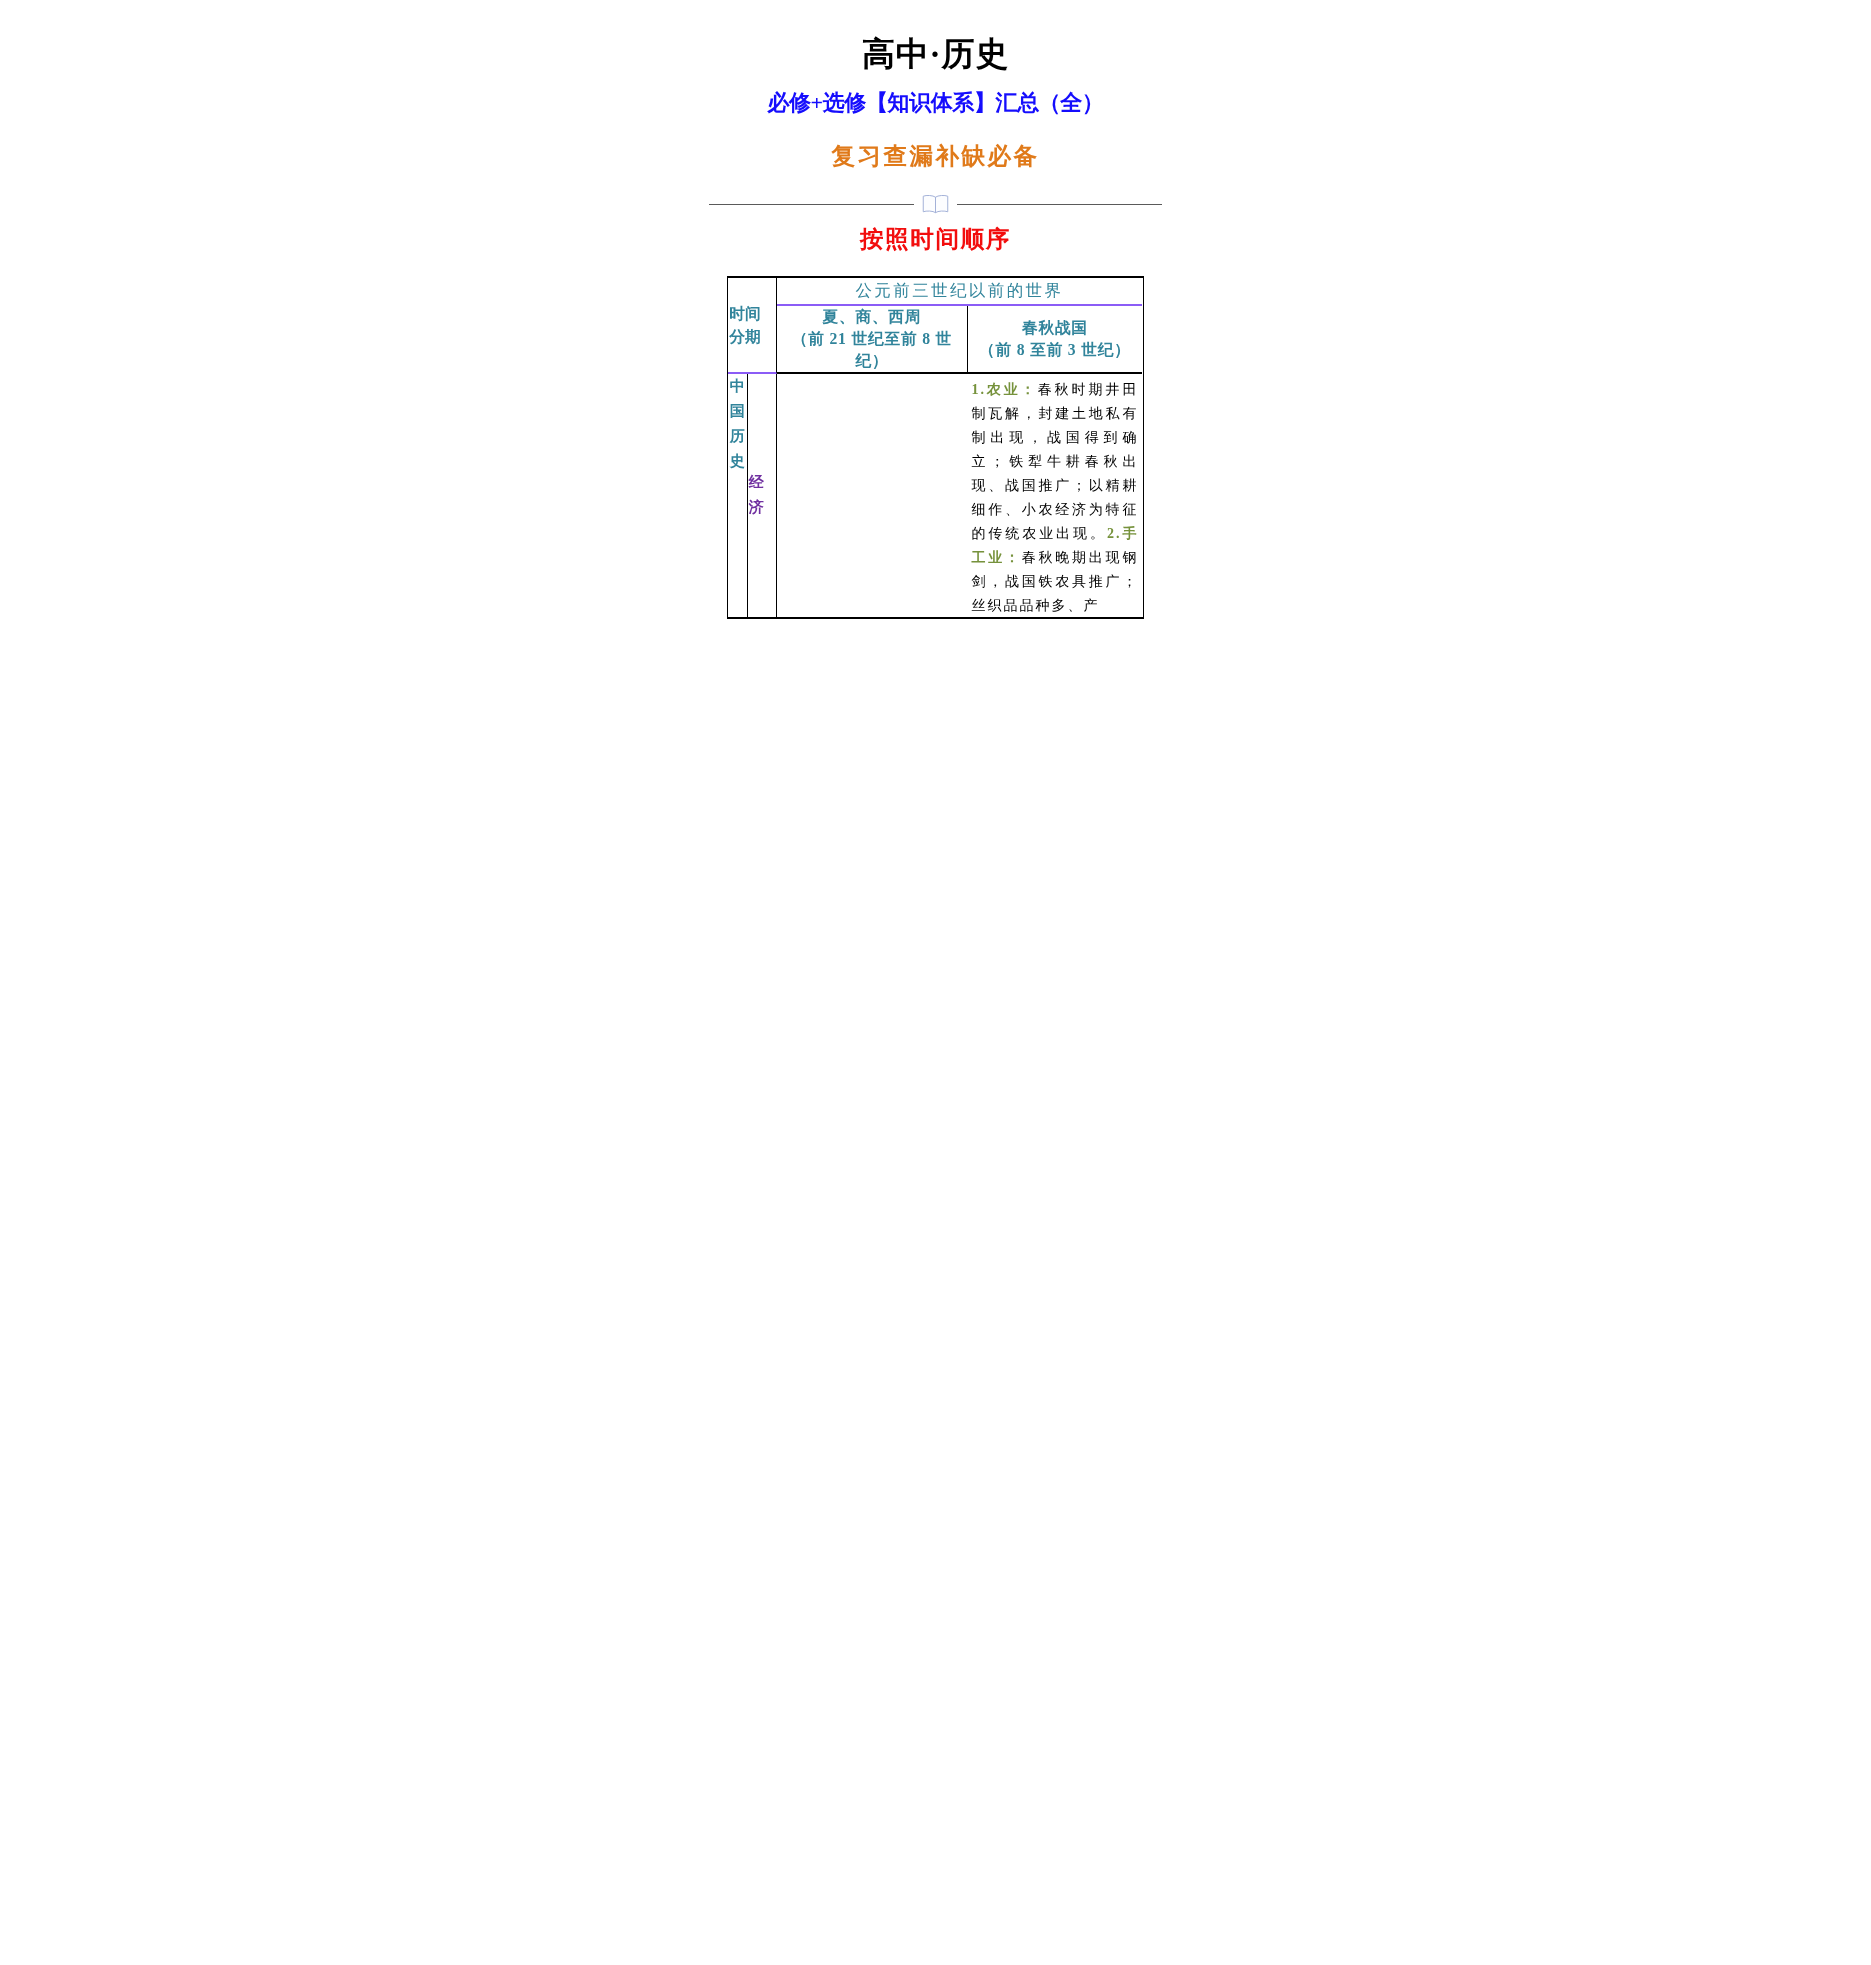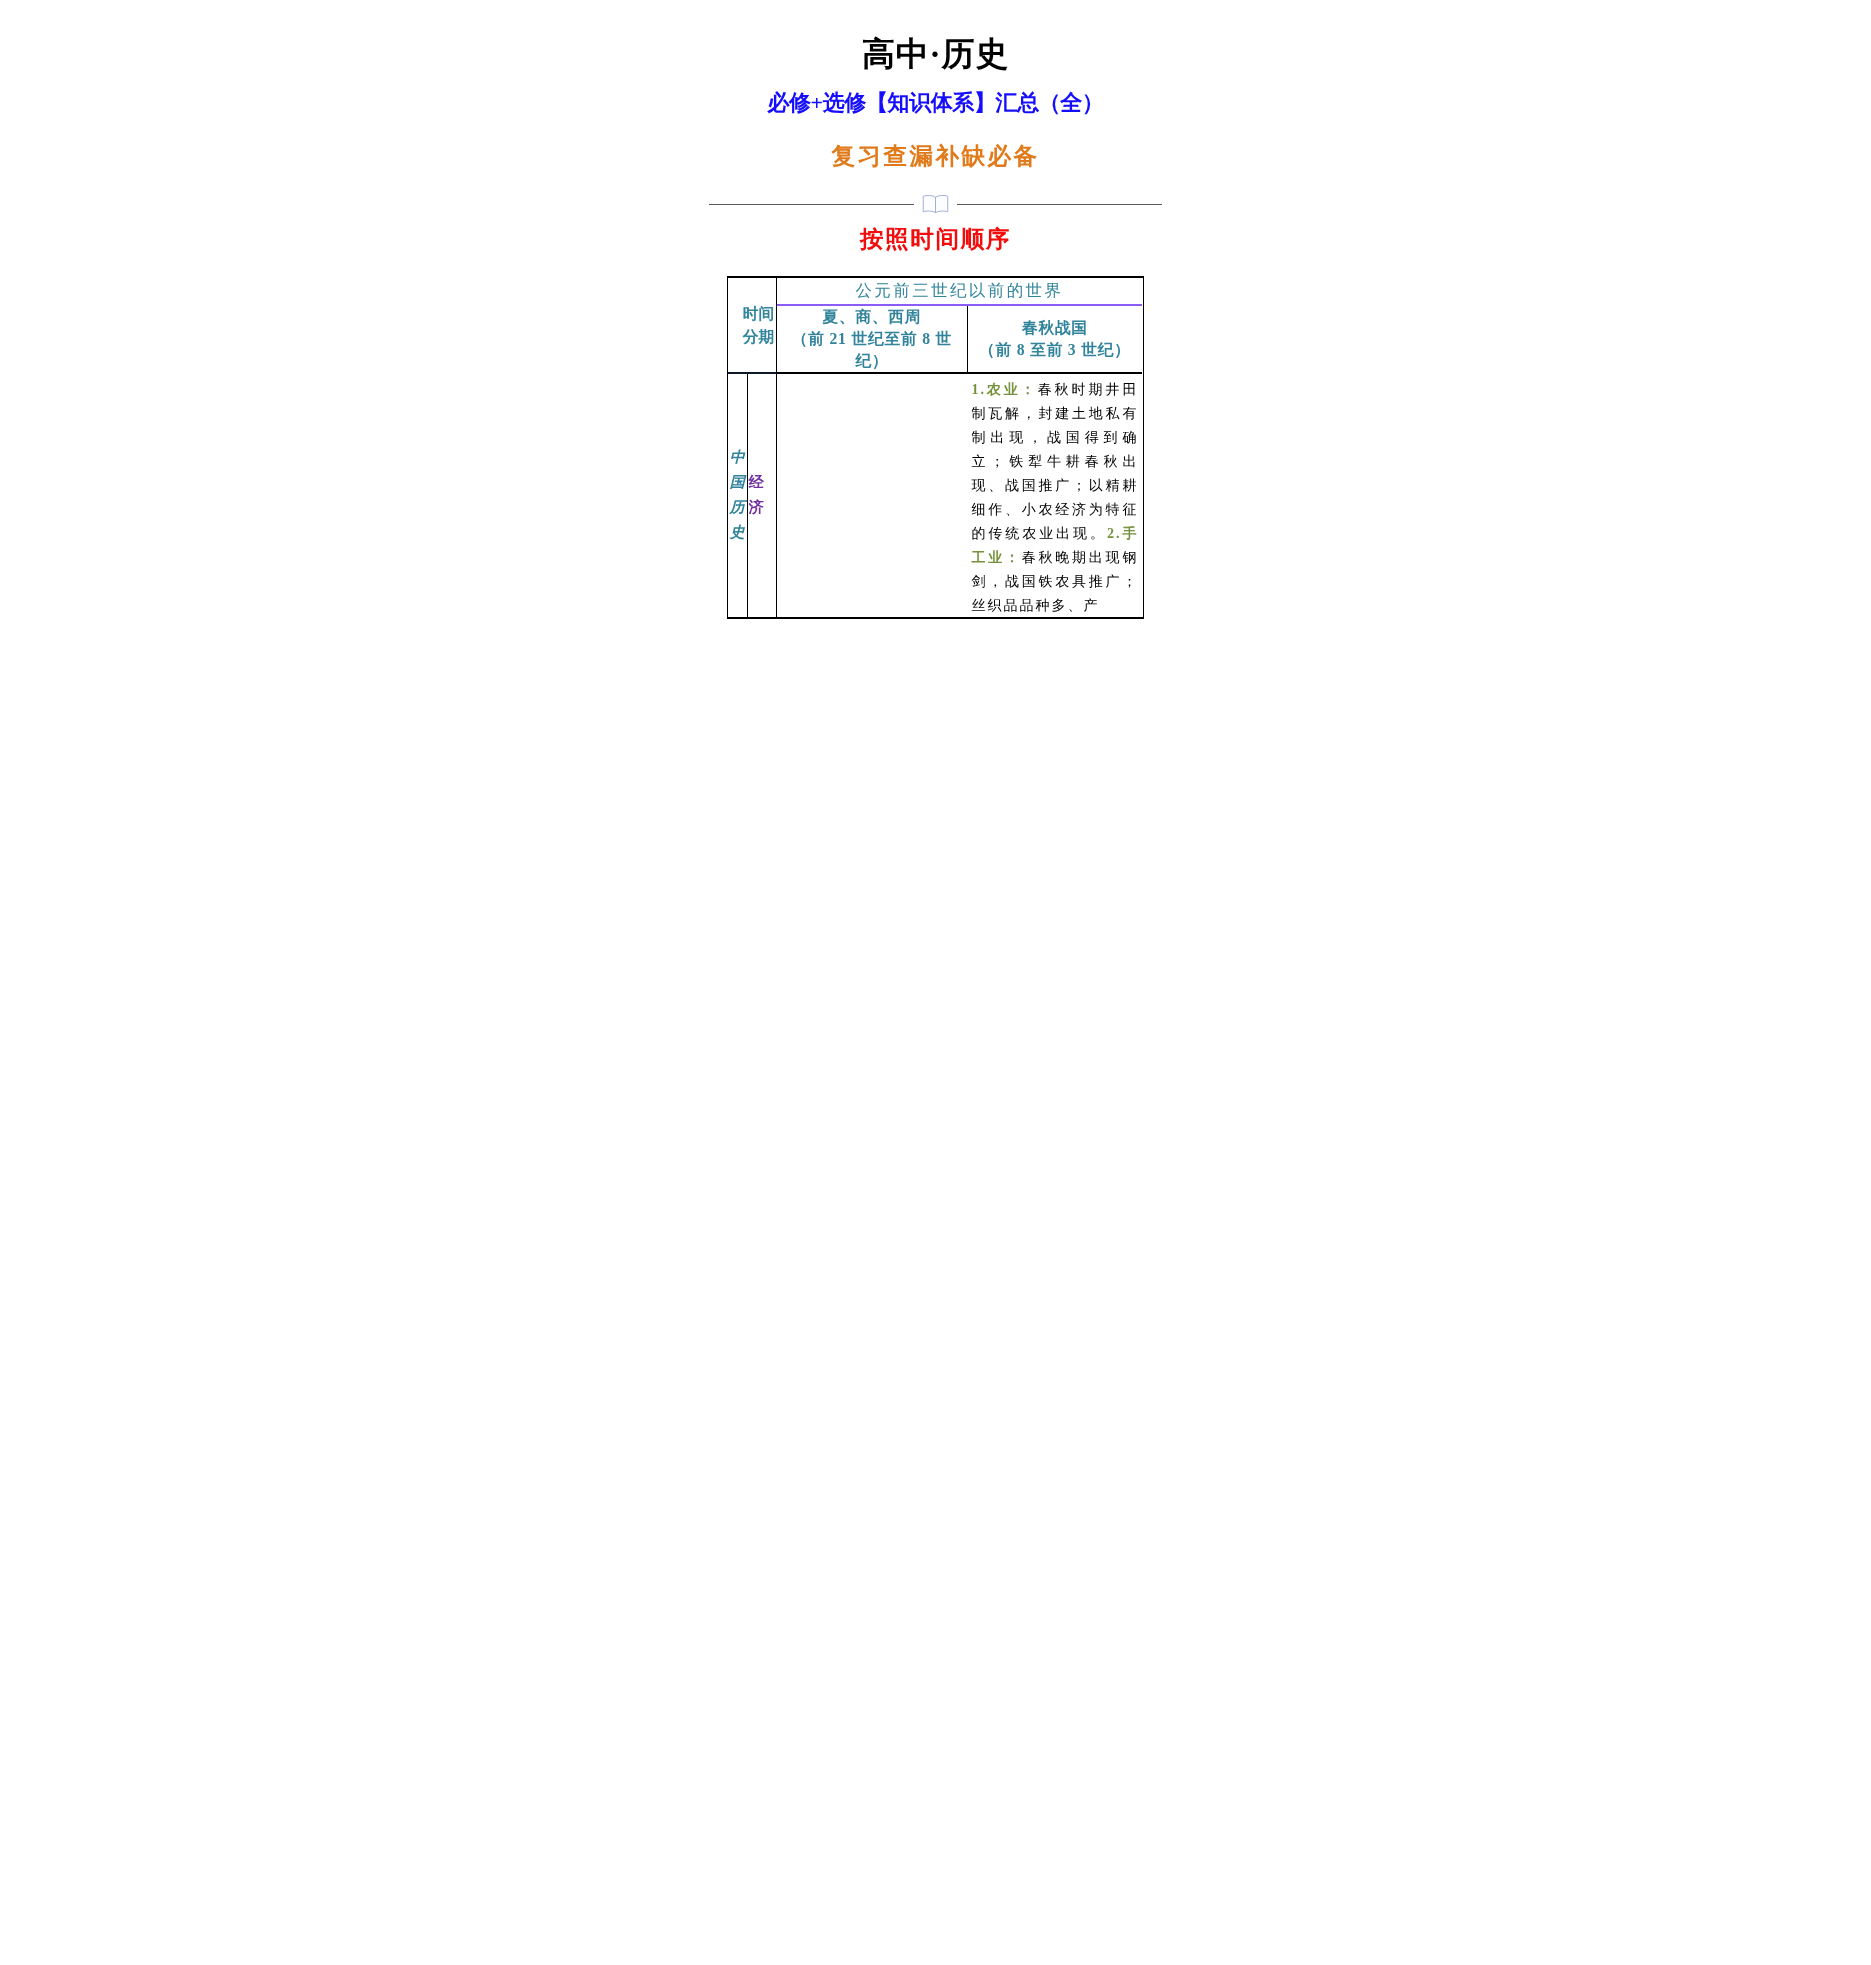--- a/index.html
+++ b/index.html
@@ -57,22 +57,22 @@
     width:417px;height:343px;
     border-style:solid;border-color:#000;
     border-width:2px 1.6px 2.8px 1.2px;
     display:grid;
     grid-template-columns:20.4px 29px 191px 174px;
     grid-template-rows:27.5px 68px 243px;
   }
   .cell{box-sizing:border-box;overflow:hidden;background:#fff;}
   .cell-time{
     grid-column:1 / span 2;grid-row:1 / span 2;
-    border-right:1.2px solid #000;border-bottom:2px solid #0f172a;
-    display:flex;align-items:center;justify-content:flex-end;
+    border-right:1.2px solid #000;border-bottom:2px solid #8b5cf6;
+    display:flex;align-items:center;justify-content:flex-start;
   }
   .time-label{
     width:35px;text-align:center;word-break:break-all;
     font-size:15.7px;line-height:23px;font-weight:bold;
     color:var(--table-teal,#31849b);
   }
   .cell-era{
     grid-column:3 / span 2;grid-row:1;
     border-bottom:2px solid #8b5cf6;
     display:flex;align-items:center;justify-content:center;
@@ -86,21 +86,21 @@
     font-size:15.7px;line-height:22px;font-weight:bold;
     color:var(--table-teal,#31849b);
     text-align:center;letter-spacing:0.8px;
     padding:0 2.4px;
   }
   .cell-period-1{grid-column:3;border-right:0.8px solid #000;}
   .cell-period-2{grid-column:4;text-align:center;}
   .cell-region{
     grid-column:1;grid-row:3;
     border-right:0.8px solid #000;
-    display:flex;align-items:center;justify-content:center;font-style:italic;
+    display:flex;align-items:flex-start;justify-content:center;
   }
   .cell-category{
     grid-column:2;grid-row:3;
     border-right:1.2px solid #000;
     display:flex;align-items:center;justify-content:flex-start;
   }
   .v-label{
     width:1.1em;text-align:center;word-break:break-all;
     font-size:15px;line-height:25px;font-weight:bold;
   }

